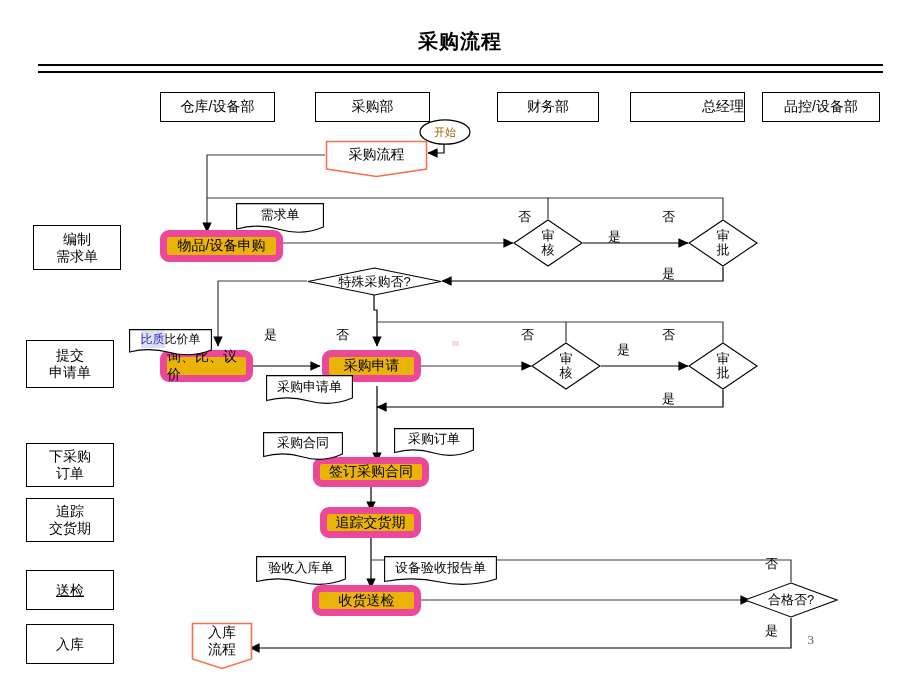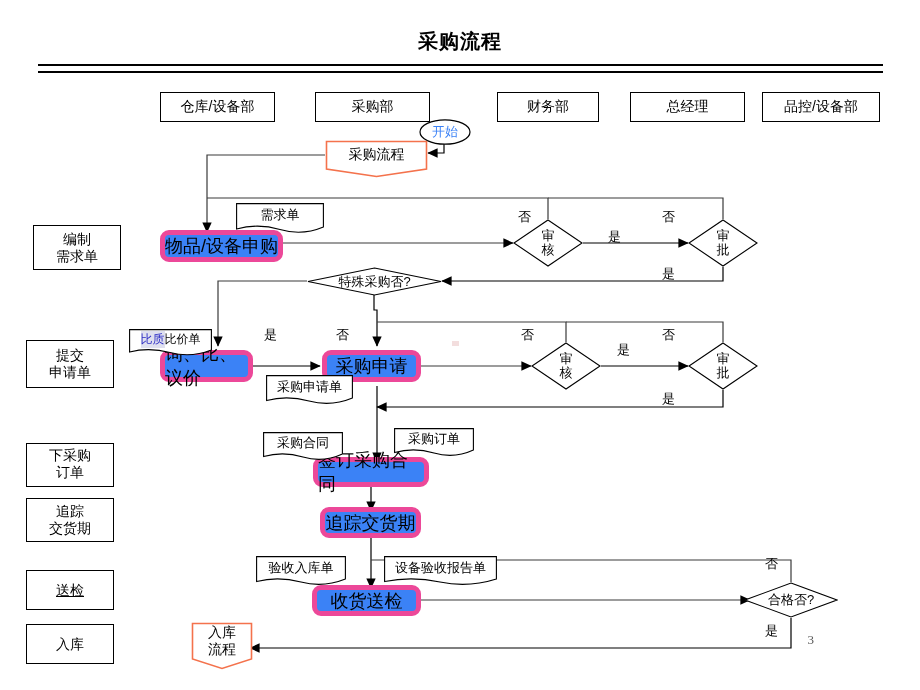--- a/index.html
+++ b/index.html
@@ -40,25 +40,25 @@
     border:1.5px solid #000;
     background:#fff;
     display:flex;align-items:center;justify-content:center;
     flex-direction:column;
     font-size:14px;color:#000;line-height:1.18;
     box-sizing:border-box;
     text-align:center;
   }
   .proc{
     position:absolute;
-    border:5px solid #ec4899;
+    border:7px solid #ec4899;
     border-radius:9px;
-    background:#3b82f6;
-    display:flex;align-items:center;justify-content:center;
-    font-size:18px;color:#000;
+    background:#eab308;
+    display:flex;align-items:center;justify-content:center;
+    font-size:14px;color:#000;
     box-sizing:border-box;
     z-index:4;
   }
 
   
   .doc{
     position:absolute;
     box-sizing:border-box;
     z-index:6;
   }
@@ -89,21 +89,21 @@
     flex-direction:column;
     font-size:14px;color:#000;line-height:1.15;text-align:center;
   }
 
   
   .ellipse{position:absolute;z-index:6;}
   .ellipse svg{position:absolute;left:0;top:0;}
   .ellipse .etx{
     position:absolute;left:0;top:0;width:100%;height:100%;
     display:flex;align-items:center;justify-content:center;
-    font-size:13px;color:#3b82f6;
+    font-size:11px;color:#a16207;
   }
 
   
   .yn{
     position:absolute;font-size:13px;color:#000;z-index:7;
     white-space:nowrap;
   }
 
   
   #wires{position:absolute;left:0;top:0;width:920px;height:690px;z-index:2;}
@@ -186,36 +186,36 @@
 
   <div class="hdr" style="left:160px;top:82px;width:115px;height:30px;">
     <span>仓库/设备部</span>
   </div>
   <div class="hdr" style="left:315px;top:82px;width:115px;height:30px;">
     <span>采购部</span>
   </div>
   <div class="hdr" style="left:497px;top:82px;width:102px;height:30px;">
     <span>财务部</span>
   </div>
-  <div class="hdr" style="left:630px;top:82px;width:115px;height:30px;">
+  <div class="hdr" style="left:630px;top:82px;width:115px;height:30px;justify-content:flex-end;">
     <span>总经理</span>
   </div>
   <div class="hdr" style="left:762px;top:82px;width:118px;height:30px;">
     <span>品控/设备部</span>
   </div>
 
   <div class="stageLbl" style="left:26px;top:225px;width:88px;height:45px;margin-left:7px;">
     <span>编制</span>
     <span>需求单</span>
   </div>
   <div class="stageLbl" style="left:26px;top:340px;width:88px;height:48px;">
     <span>提交</span>
     <span>申请单</span>
   </div>
-  <div class="stageLbl" style="left:26px;top:443px;width:88px;height:44px;font-family:Liberation Mono, monospace;">
+  <div class="stageLbl" style="left:26px;top:443px;width:88px;height:44px;">
     <span>下采购</span>
     <span>订单</span>
   </div>
   <div class="stageLbl" style="left:26px;top:498px;width:88px;height:44px;">
     <span>追踪</span>
     <span>交货期</span>
   </div>
   <div class="stageLbl" style="left:26px;top:570px;width:88px;height:40px;text-decoration:underline;">
     <span>送检</span>
   </div>

